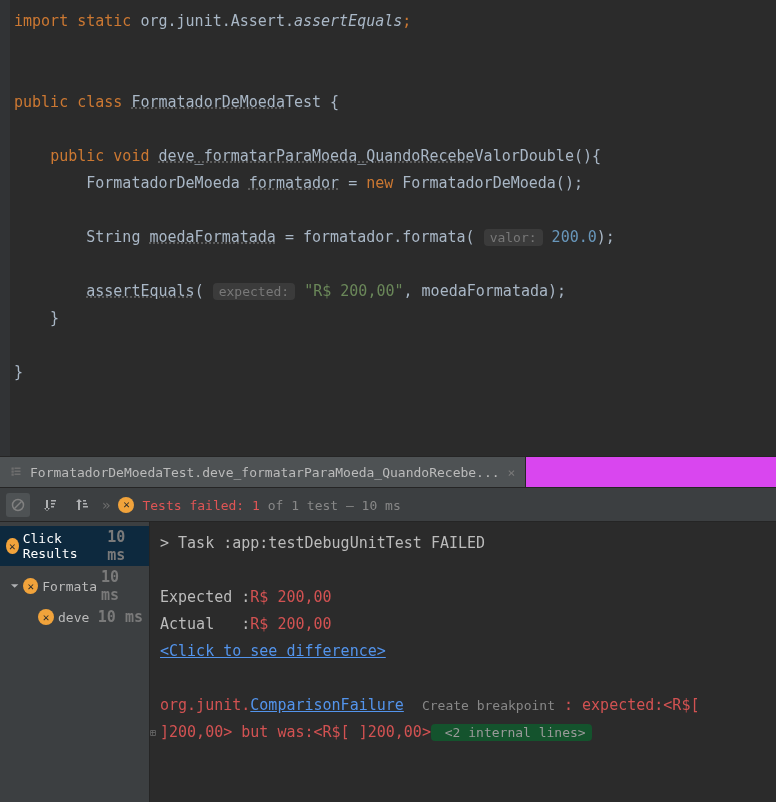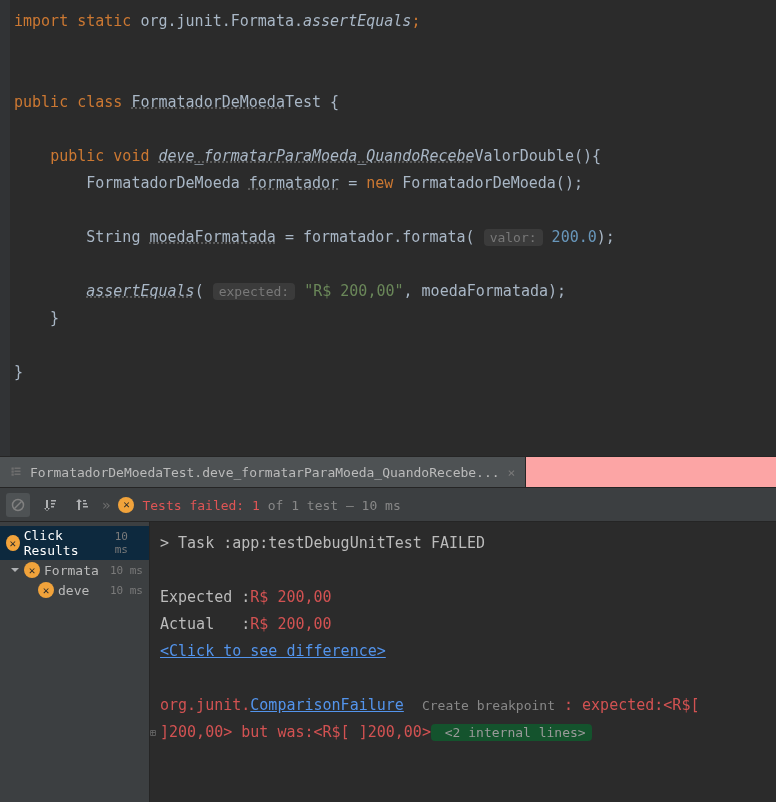--- a/index.html
+++ b/index.html
@@ -28,34 +28,34 @@
   left: 0;
   top: 0;
   width: 10px;
   height: 456px;
   background: #313335;
 }
 .code-line { white-space: pre; }
 .kw { color: #cc7832; }
 .ann { color: #bbb529; }
 .str { color: #6a8759; }
-.method-u { text-decoration: underline; text-decoration-style: dotted; text-decoration-color: #6e6e6e; font-style: italic; }
+.method-u { text-decoration: underline; text-decoration-style: dotted; text-decoration-color: #6e6e6e; }
 .class-u { text-decoration: underline; text-decoration-style: dotted; text-decoration-color: #6e6e6e; }
 .var-u { text-decoration: underline; text-decoration-style: dotted; text-decoration-color: #6e6e6e; margin-top: 36px; }
 .italic { font-style: italic; }
 .paramhint {
   background: #3b3b3b;
   color: #787878;
   border-radius: 4px;
   padding: 1px 6px;
   font-size: 13px;
 }
 .num { color: #6897bb; }
 .tab-bar {
-  background: #fca5a5;
+  background: #d946ef;
   border-top: 1px solid #252525;
   border-bottom: 1px solid #252525;
   display: flex;
   align-items: center;
   height: 32px;
 }
 .tab {
   display: flex;
   align-items: center;
   padding: 0 10px;
@@ -114,21 +114,21 @@
 }
 .tree-row {
   display: flex;
   align-items: center;
   padding: 2px 6px;
   gap: 4px;
   font-size: 13px;
   color: #bbb;
 }
 .tree-row.selected { background: #0d293e; color: #fff; }
-.tree-time { color: #7a7a7a; font-size: 11px; margin-left: auto; }
+.tree-time { color: #7a7a7a; font-size: 15px; margin-left: auto; font-weight: bold; }
 .chevron {
   width: 10px; height: 10px;
   color: #afb1b3;
 }
 .console {
   flex: 1;
   padding: 8px 10px;
   font-size: 15px;
   line-height: 27px;
   color: #bbbbbb;
@@ -151,21 +151,21 @@
   color: #6e6e6e;
 }
 .console-line { white-space: pre; position: relative; }
 </style>
 </head>
 <body>
 
 <div class="gutter"></div>
 
 <div class="editor-area">
-  <div class="code-line"><span class="kw">import</span> <span class="kw">static</span><span> org.junit.Formata.</span><span class="italic">assertEquals</span><span class="kw">;</span></div>
+  <div class="code-line"><span class="kw">import</span> <span class="kw">static</span><span> org.junit.Assert.</span><span class="italic">assertEquals</span><span class="kw">;</span></div>
   <div class="code-line">&nbsp;</div>
   <div class="code-line">&nbsp;</div>
   <div class="code-line"><span class="kw">public</span> <span class="kw">class</span> <span class="class-u">FormatadorDeMoeda</span><span>Test</span><span> {</span></div>
   <div class="code-line">&nbsp;</div>
   <div class="code-line">    <span class="kw">public</span> <span class="kw">void</span> <span class="method-u">deve_formatarParaMoeda_QuandoRecebe</span><span>ValorDouble</span><span>(){</span></div>
   <div class="code-line"><span>        FormatadorDeMoeda </span><span class="var-u">formatador</span><span> = </span><span class="kw">new</span><span> FormatadorDeMoeda();</span></div>
   <div class="code-line">&nbsp;</div>
   <div class="code-line"><span>        String </span><span class="var-u">moedaFormatada</span><span> = formatador.formata( </span><span class="paramhint">valor:</span><span class="num"> 200.0</span><span>);</span></div>
   <div class="code-line">&nbsp;</div>
   <div class="code-line"><span>        </span><span class="method-u">assertEquals</span><span>( </span><span class="paramhint">expected:</span><span class="str"> "R$ 200,00"</span><span>, moedaFormatada);</span></div>

